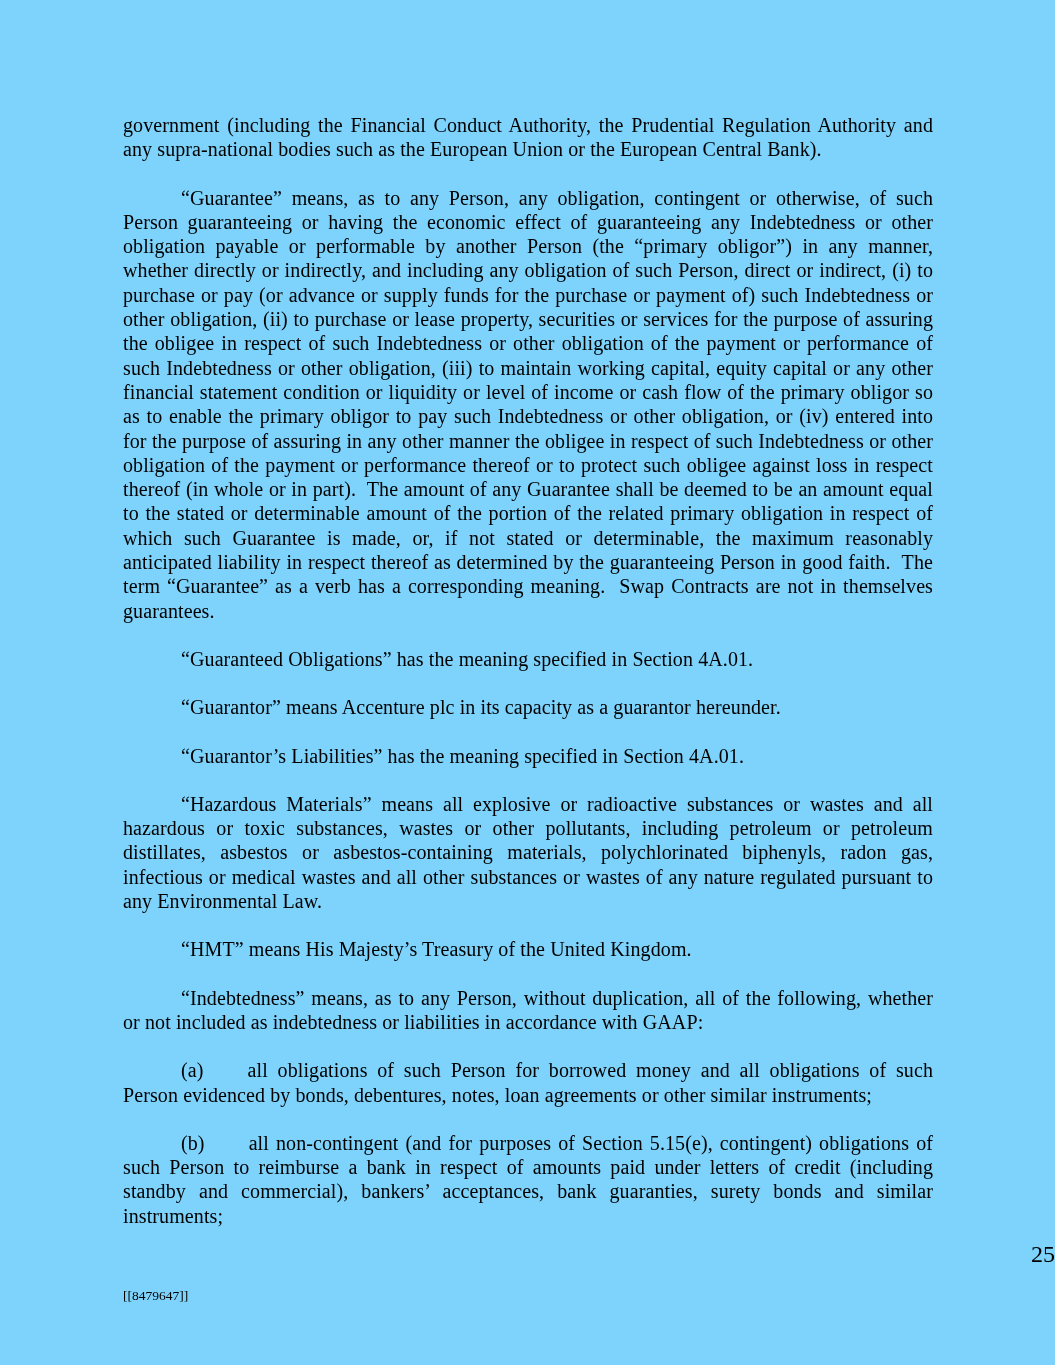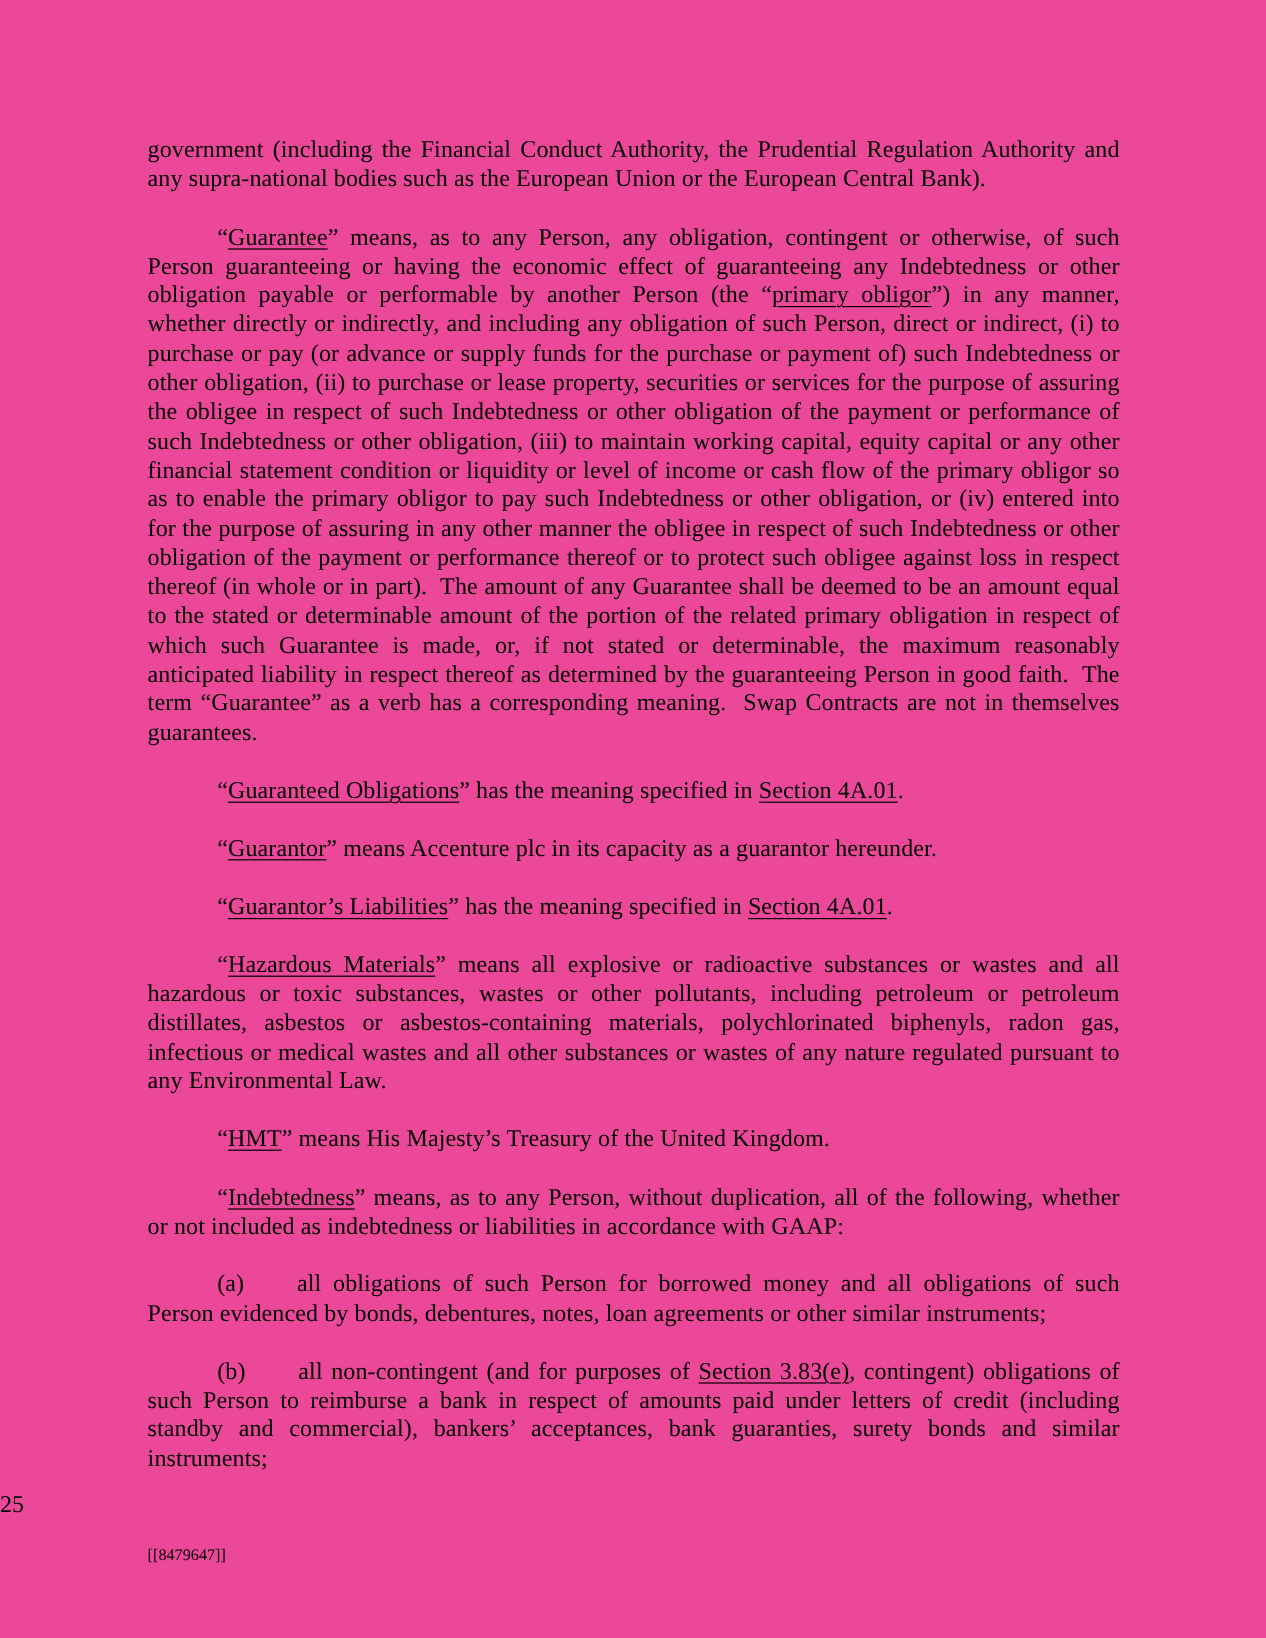--- a/index.html
+++ b/index.html
@@ -4,53 +4,52 @@
 <style>
   html, body { margin: 0; padding: 0; }
   body {
     background: #e8e8e8;
     font-family: "Liberation Serif", "DejaVu Serif", serif;
   }
   .page {
     position: relative;
     width: 1055px;
     height: 1365px;
-    background: #ec4899;
+    background: #7dd3fc;
     color: #000000;
     overflow: hidden;
   }
   .content {
     position: absolute;
     left: 123px;
     top: 113px;
     width: 810px;
   }
   p.para {
     margin: 0 0 24px 0;
     font-size: 20px;
     line-height: 24.3px;
     text-align: justify;
     text-indent: 58px;
     letter-spacing: 0.1px;
   }
   p.para.no-indent { text-indent: 0; }
   p.para:last-child { margin-bottom: 0; }
   .u {
-    text-decoration: underline;
     text-decoration-thickness: 1px;
     text-underline-offset: 2.5px;
   }
   .tab { display: inline-block; width: 44px; }
   .page-number {
     position: absolute;
     left: 0;
     top: 1242px;
     width: 100%;
-    text-align: left;
-    font-size: 20px;
+    text-align: right;
+    font-size: 24px;
     line-height: 24px;
   }
   .doc-id {
     position: absolute;
     left: 123px;
     top: 1288px;
     font-size: 13.5px;
     line-height: 16px;
   }
 </style>
@@ -61,17 +60,17 @@
   <div class="content">
       <p class="para no-indent"><span>government (including the Financial Conduct Authority, the Prudential Regulation Authority and any supra-national bodies such as the European Union or the European Central Bank).</span></p>
       <p class="para"><span>“</span><span class="u">Guarantee</span><span>” means, as to any Person, any obligation, contingent or otherwise, of such Person guaranteeing or having the economic effect of guaranteeing any Indebtedness or other obligation payable or performable by another Person (the “</span><span class="u">primary obligor</span><span>”) in any manner, whether directly or indirectly, and including any obligation of such Person, direct or indirect, (i) to purchase or pay (or advance or supply funds for the purchase or payment of) such Indebtedness or other obligation, (ii) to purchase or lease property, securities or services for the purpose of assuring the obligee in respect of such Indebtedness or other obligation of the payment or performance of such Indebtedness or other obligation, (iii) to maintain working capital, equity capital or any other financial statement condition or liquidity or level of income or cash flow of the primary obligor so as to enable the primary obligor to pay such Indebtedness or other obligation, or (iv) entered into for the purpose of assuring in any other manner the obligee in respect of such Indebtedness or other obligation of the payment or performance thereof or to protect such obligee against loss in respect thereof (in whole or in part).&nbsp; The amount of any Guarantee shall be deemed to be an amount equal to the stated or determinable amount of the portion of the related primary obligation in respect of which such Guarantee is made, or, if not stated or determinable, the maximum reasonably anticipated liability in respect thereof as determined by the guaranteeing Person in good faith.&nbsp; The term “Guarantee” as a verb has a corresponding meaning.&nbsp; Swap Contracts are not in themselves guarantees.</span></p>
       <p class="para"><span>“</span><span class="u">Guaranteed Obligations</span><span>” has the meaning specified in </span><span class="u">Section 4A.01</span><span>.</span></p>
       <p class="para"><span>“</span><span class="u">Guarantor</span><span>” means Accenture plc in its capacity as a guarantor hereunder.</span></p>
       <p class="para"><span>“</span><span class="u">Guarantor’s Liabilities</span><span>” has the meaning specified in </span><span class="u">Section 4A.01</span><span>.</span></p>
       <p class="para"><span>“</span><span class="u">Hazardous Materials</span><span>” means all explosive or radioactive substances or wastes and all hazardous or toxic substances, wastes or other pollutants, including petroleum or petroleum distillates, asbestos or asbestos-containing materials, polychlorinated biphenyls, radon gas, infectious or medical wastes and all other substances or wastes of any nature regulated pursuant to any Environmental Law.</span></p>
       <p class="para"><span>“</span><span class="u">HMT</span><span>” means His Majesty’s Treasury of the United Kingdom.</span></p>
       <p class="para"><span>“</span><span class="u">Indebtedness</span><span>” means, as to any Person, without duplication, all of the following, whether or not included as indebtedness or liabilities in accordance with GAAP:</span></p>
       <p class="para"><span>(a)</span><span class="tab"></span><span>all obligations of such Person for borrowed money and all obligations of such Person evidenced by bonds, debentures, notes, loan agreements or other similar instruments;</span></p>
-      <p class="para"><span>(b)</span><span class="tab"></span><span>all non-contingent (and for purposes of </span><span class="u">Section 3.83(e)</span><span>, contingent) obligations of such Person to reimburse a bank in respect of amounts paid under letters of credit (including standby and commercial), bankers’ acceptances, bank guaranties, surety bonds and similar instruments;</span></p>
+      <p class="para"><span>(b)</span><span class="tab"></span><span>all non-contingent (and for purposes of </span><span class="u">Section 5.15(e)</span><span>, contingent) obligations of such Person to reimburse a bank in respect of amounts paid under letters of credit (including standby and commercial), bankers’ acceptances, bank guaranties, surety bonds and similar instruments;</span></p>
     </div>
   <div class="page-number">25</div>
   <div class="doc-id">[[8479647]]</div>
 </div>
 
 </body></html>

